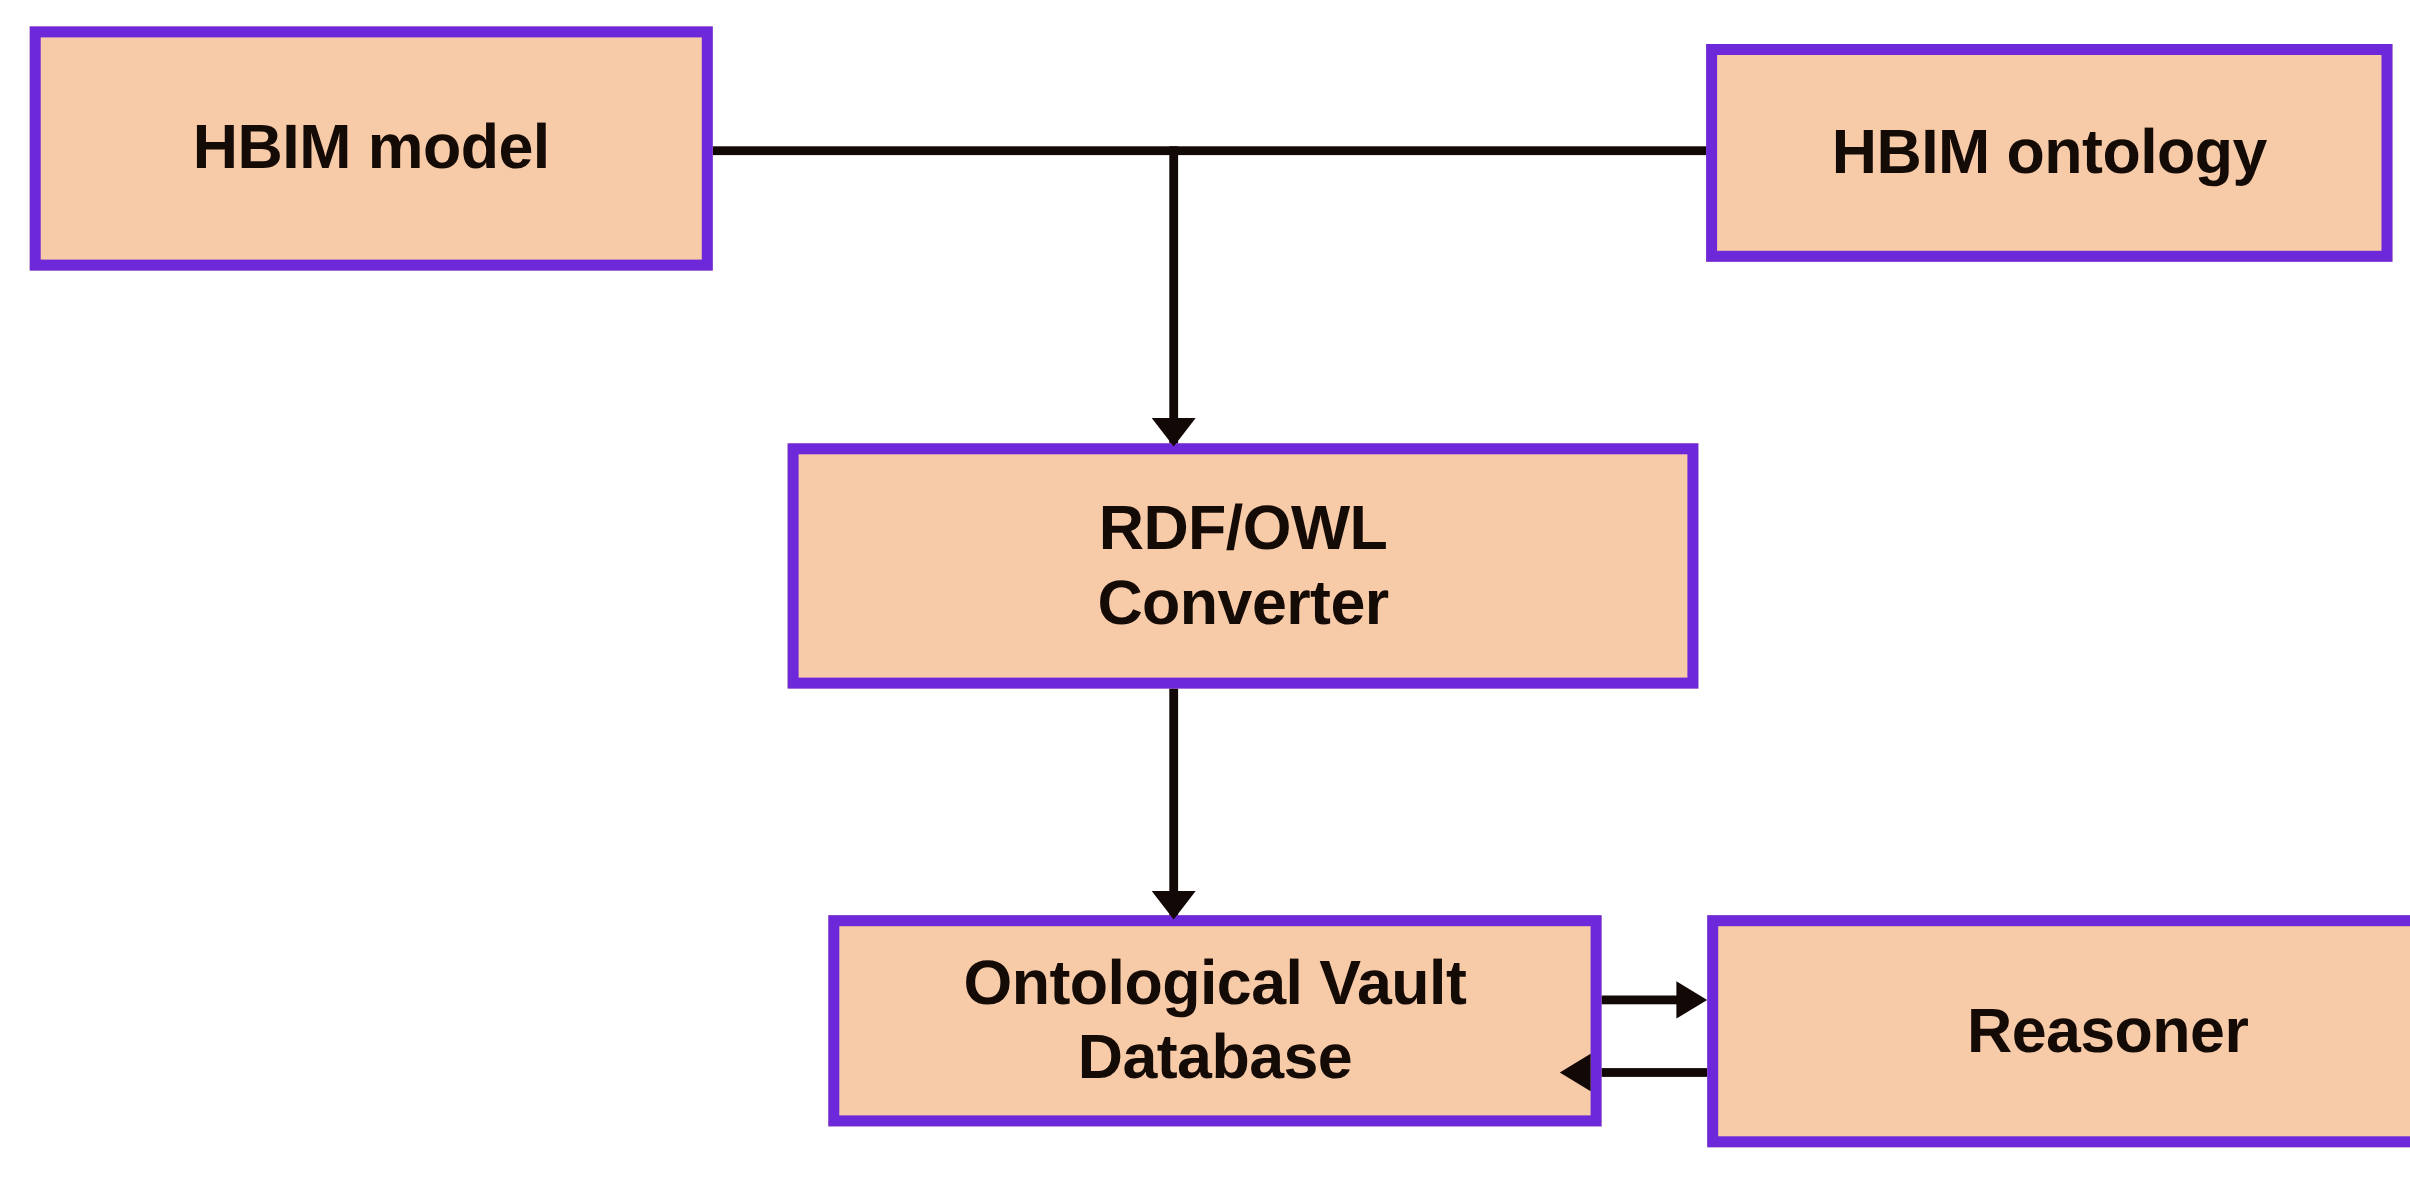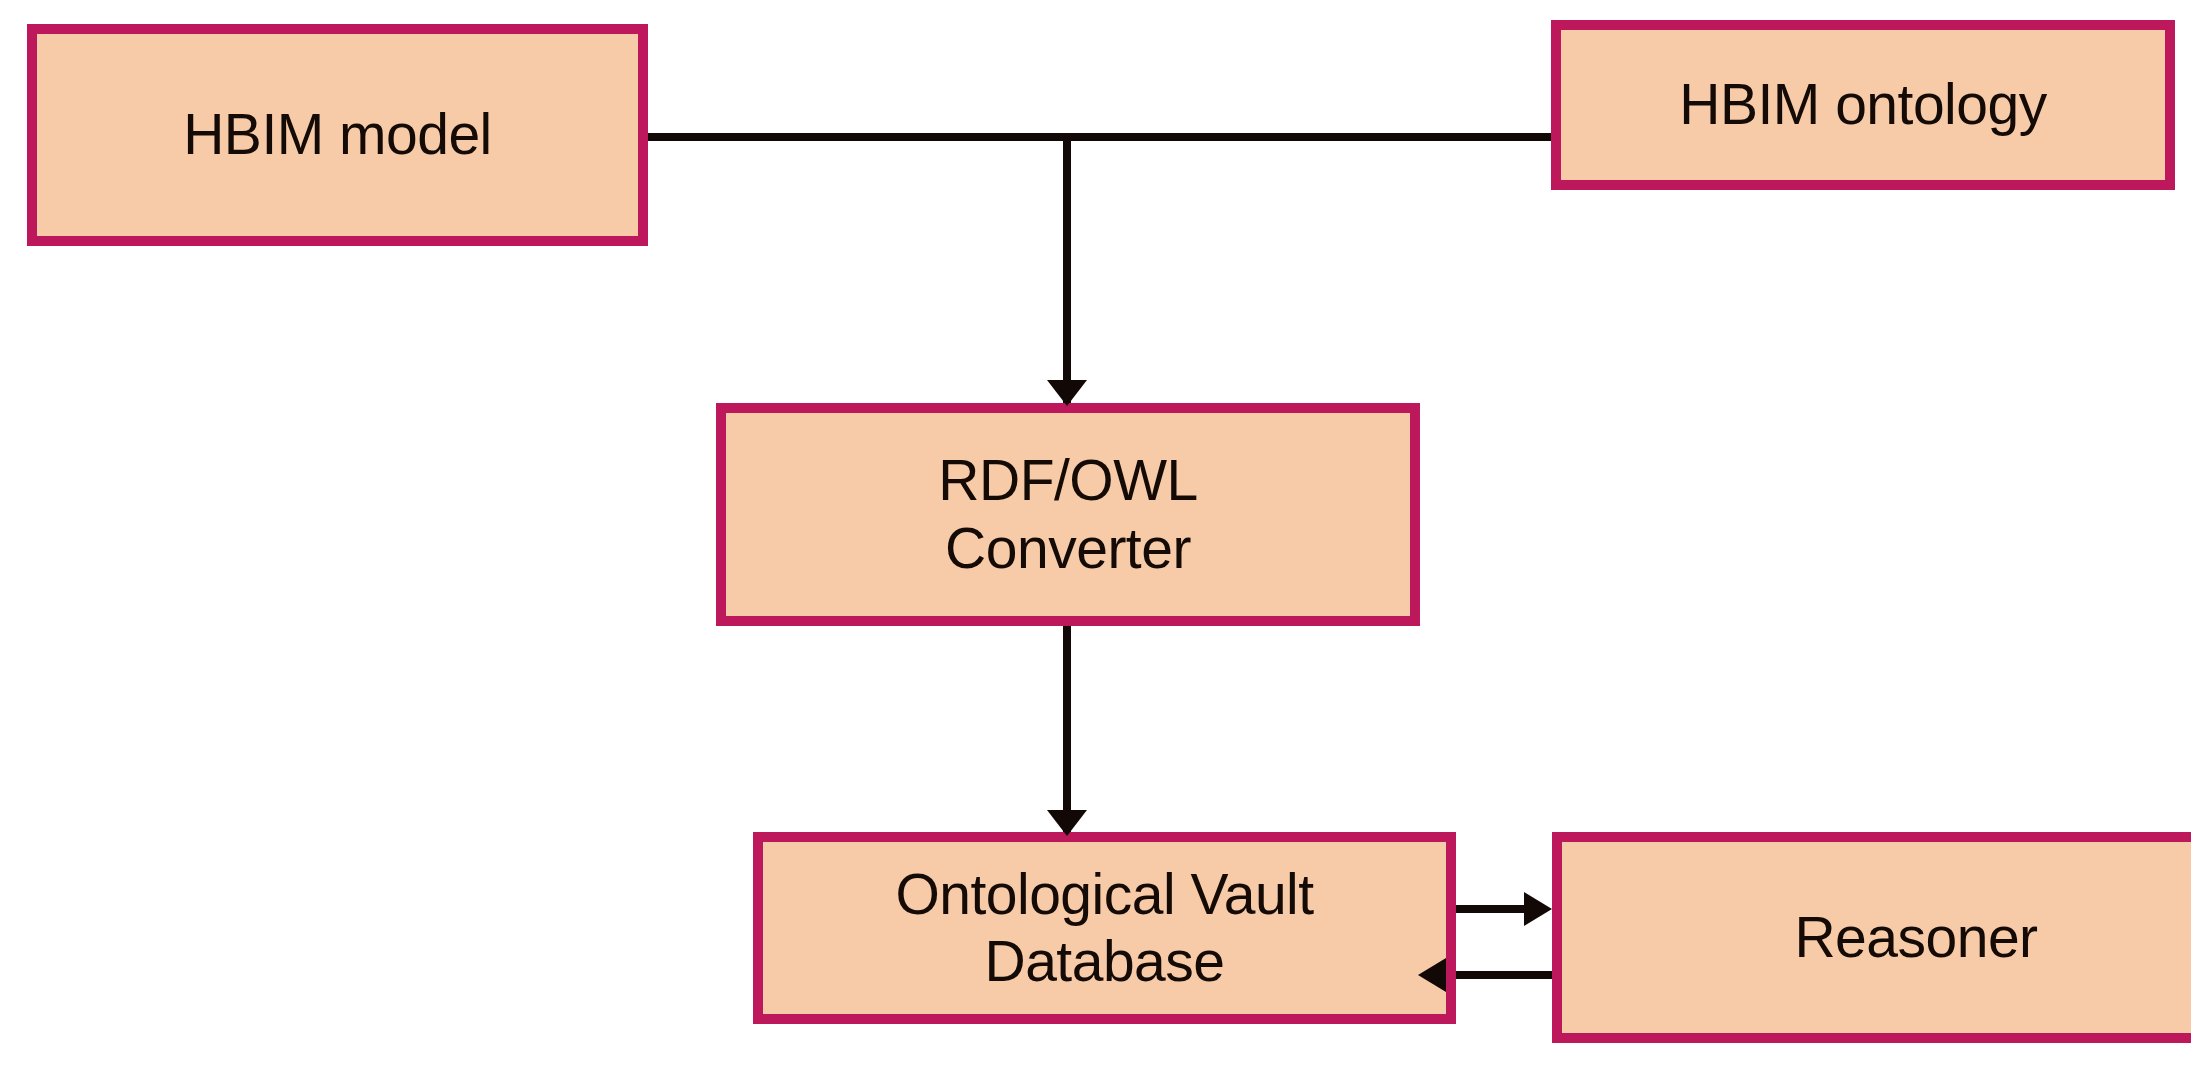--- a/index.html
+++ b/index.html
@@ -12,38 +12,38 @@
     width: 2191px;
     height: 1078px;
     background: #ffffff;
     overflow: hidden;
     font-family: "Liberation Sans", sans-serif;
   }
   .node {
     position: absolute;
     box-sizing: border-box;
     background: #F7CAA8;
-    border: 10px solid #be185d;
+    border: 10px solid #6d28d9;
     display: flex;
     align-items: center;
     justify-content: center;
     text-align: center;
     color: #140a06;
     font-family: "Liberation Sans", sans-serif;
     font-size: 57px;
     line-height: 1.18;
-    font-weight: 400;
+    font-weight: 700;
     letter-spacing: -0.5px;
     white-space: pre-line;
     z-index: 2;
   }
   
   #node-hbim-model      { left: 27px;   top: 24px;  width: 621px; height: 222px; }
-  #node-hbim-ontology   { left: 1551px; top: 20px;  width: 624px; height: 170px; }
-  #node-converter       { left: 716px;  top: 403px; width: 704px; height: 223px; }
+  #node-hbim-ontology   { left: 1551px; top: 40px;  width: 624px; height: 198px; }
+  #node-converter       { left: 716px;  top: 403px; width: 828px; height: 223px; }
   #node-vault-db        { left: 753px;  top: 832px; width: 703px; height: 192px; }
   #node-reasoner        { left: 1552px; top: 832px; width: 728px; height: 211px; }
 
   .edge {
     position: absolute;
     background: #120805;
     z-index: 1;
   }
   .edge-h { height: 8px; }
   .edge-v { width: 8px; }

